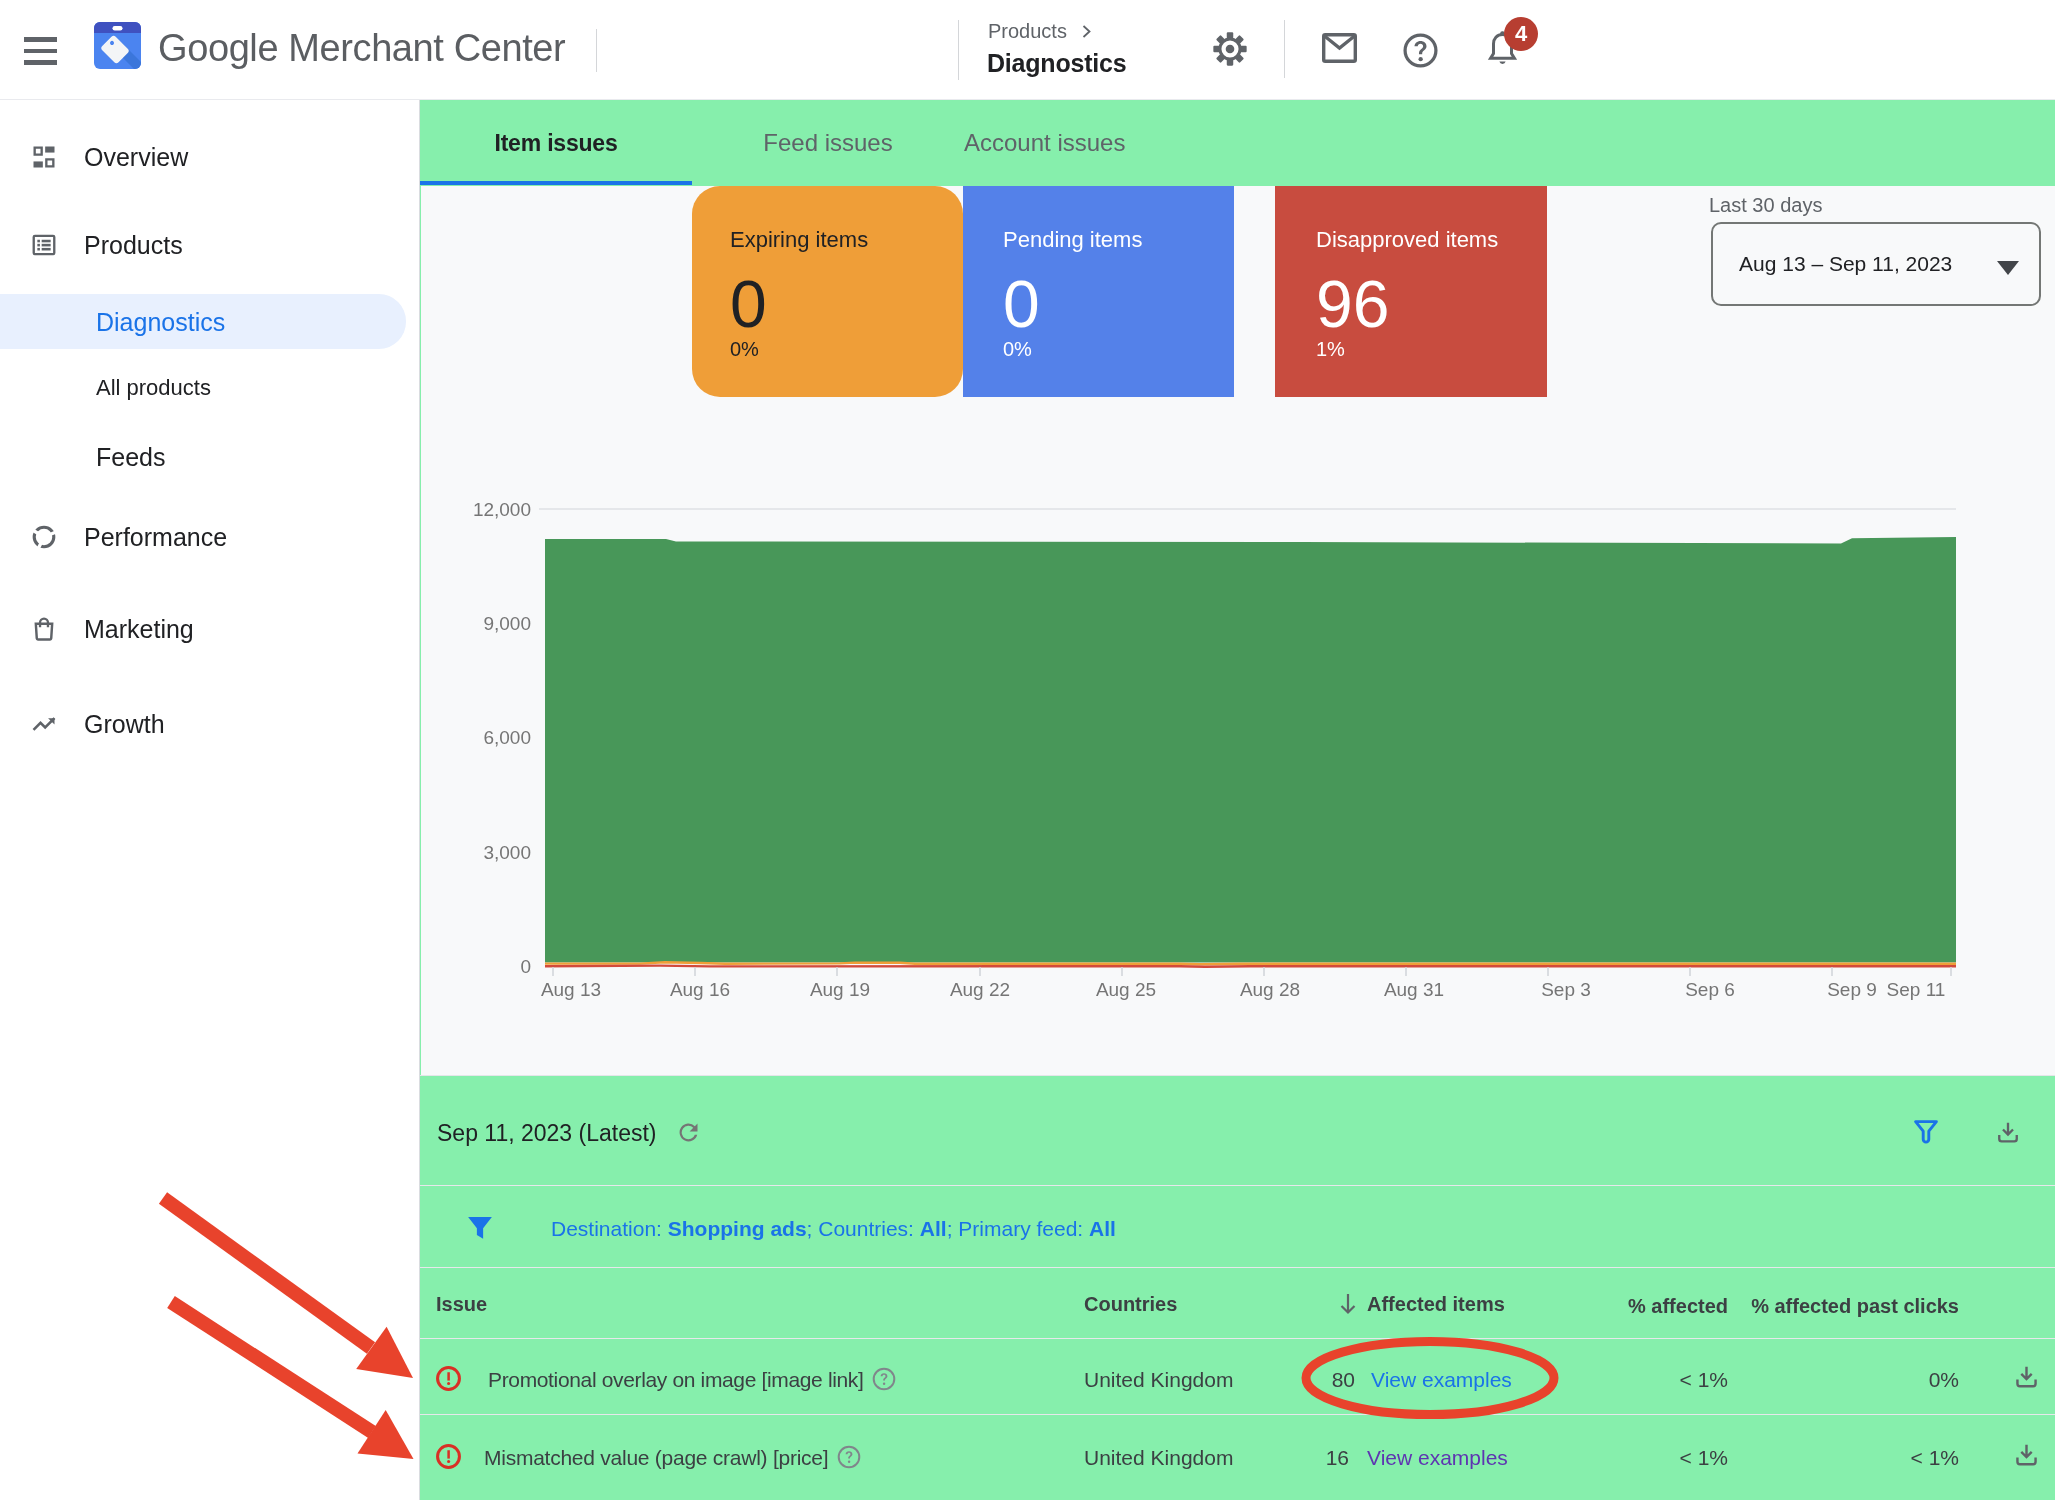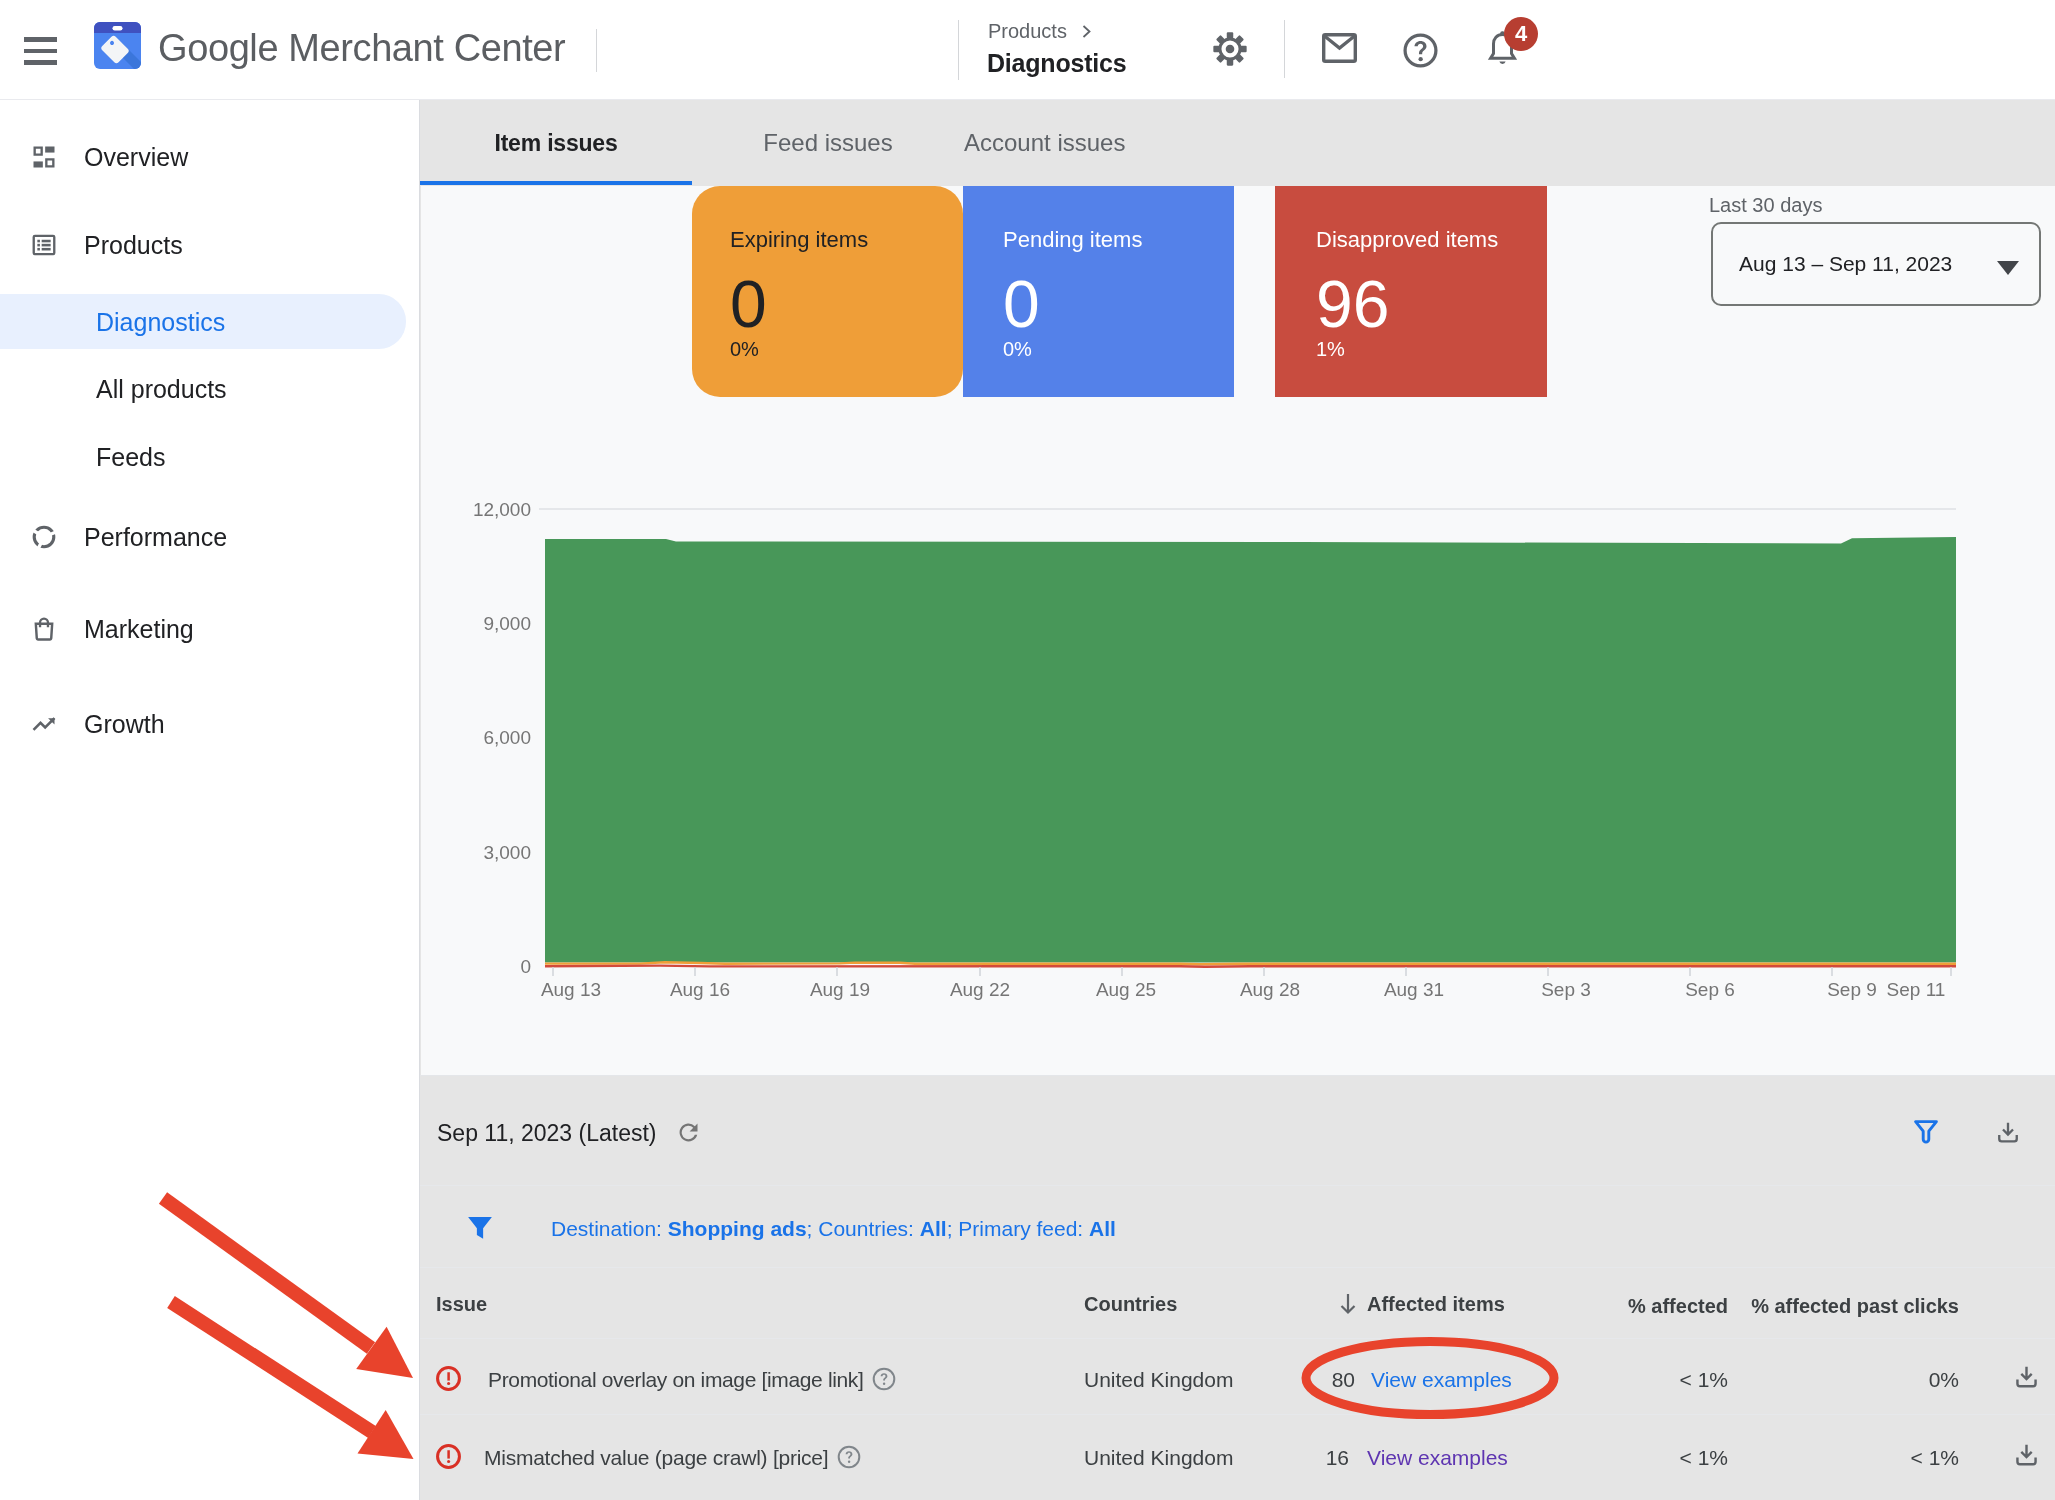--- a/index.html
+++ b/index.html
@@ -1,18 +1,18 @@
 <!DOCTYPE html>
 <html><head>
 <meta charset="utf-8">
 <style>
   * { margin:0; padding:0; box-sizing:border-box; }
   html,body { background:#fff; }
   .page { position:relative; width:2055px; height:1500px; overflow:hidden;
-           font-family:"Liberation Sans", sans-serif; background:#e5e5e5; color:#3c4043; }
+           font-family:"Liberation Sans", sans-serif; background:#86efac; color:#3c4043; }
   .abs { position:absolute; }
 </style>
 </head>
 <body>
 <div class="page">
 
   <div class="abs" style="left:0;top:0;width:2055px;height:100px;background:#fff;border-bottom:1px solid #e9eaee;"></div>
 
   <div class="abs" style="left:24px;top:37px;width:33px;height:4.5px;background:#5f6368;"></div>
   <div class="abs" style="left:24px;top:48.5px;width:33px;height:4.5px;background:#5f6368;"></div>
@@ -100,21 +100,21 @@
     <rect x="6.3" y="7.5" width="2.2" height="2.2" fill="#5f6368"></rect>
     <rect x="10" y="7.5" width="7.7" height="2.2" fill="#5f6368"></rect>
     <rect x="6.3" y="11" width="2.2" height="2.2" fill="#5f6368"></rect>
     <rect x="10" y="11" width="7.7" height="2.2" fill="#5f6368"></rect>
     <rect x="6.3" y="14.5" width="2.2" height="2.2" fill="#5f6368"></rect>
     <rect x="10" y="14.5" width="7.7" height="2.2" fill="#5f6368"></rect>
   </svg>
   <div class="abs" style="left:84px;top:231px;font-size:25px;color:#202124;">Products</div>
 
   <div class="abs" style="left:96px;top:308px;font-size:25px;color:#1a73e8;">Diagnostics</div>
-  <div class="abs" style="left:96px;top:375px;font-size:25px;color:#202124;">All products</div>
+  <div class="abs" style="left:96px;top:375px;font-size:22px;color:#202124;">All products</div>
   <div class="abs" style="left:96px;top:443px;font-size:25px;color:#202124;">Feeds</div>
 
   <svg class="abs" style="left:30px;top:523px;" width="28" height="28" viewBox="0 0 28 28">
     <circle cx="14" cy="14" r="9.8" fill="none" stroke="#5f6368" stroke-width="3.1"></circle>
     <g stroke="#ffffff" stroke-width="3.4">
       <line x1="14" y1="14" x2="26" y2="9"></line>
       <line x1="14" y1="14" x2="8" y2="26"></line>
       <line x1="14" y1="14" x2="2.5" y2="7"></line>
     </g>
   </svg>

